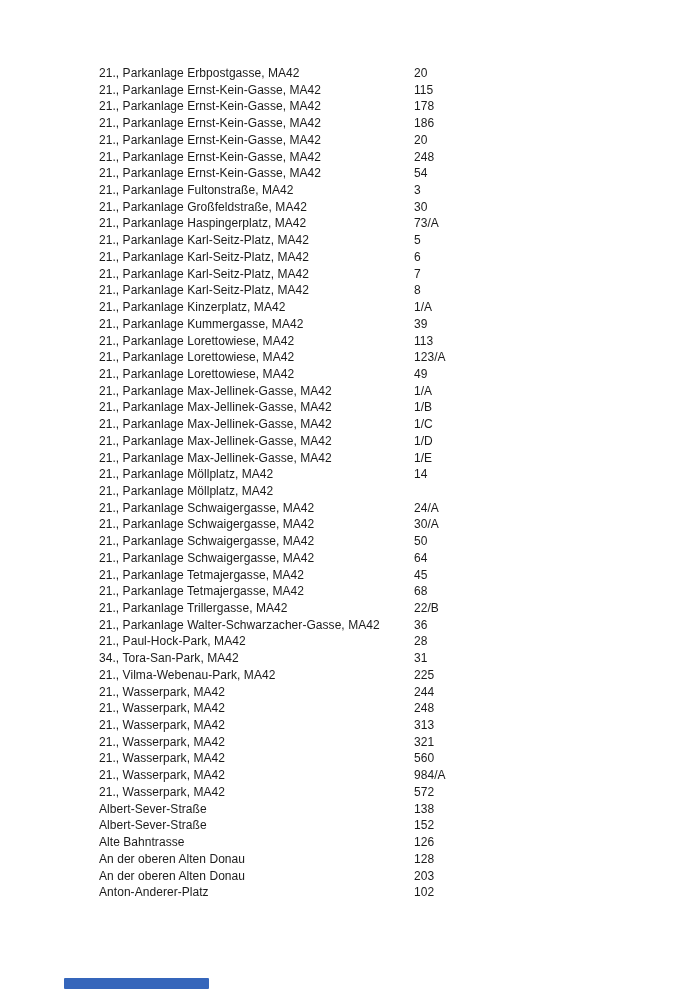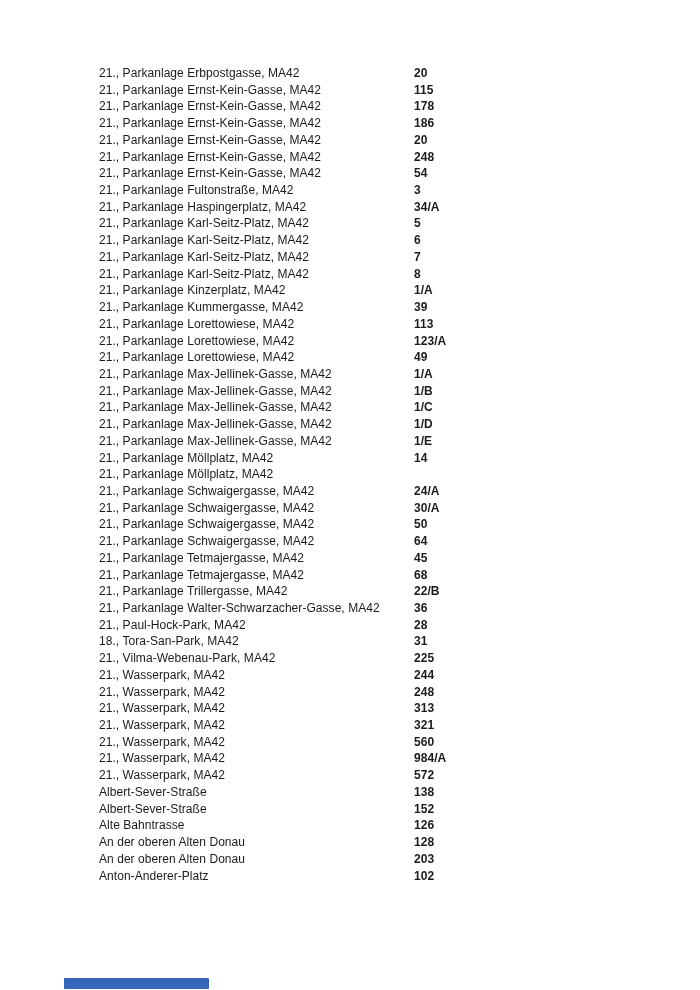--- a/index.html
+++ b/index.html
@@ -34,21 +34,20 @@
     display: flex;
     white-space: nowrap;
   }
   .row .name {
     width: 315px;
     flex: 0 0 315px;
     overflow: visible;
   }
   .row .val {
     flex: 1 1 auto;
-    font-weight: bold;
   }
   .link-bar {
     position: absolute;
     left: 64px;
     top: 978px;
     width: 145px;
     height: 11px;
     border-radius: 1px;
     
   }
@@ -84,22 +83,26 @@
       </div>
       <div class="row">
         <span class="name">21., Parkanlage Ernst-Kein-Gasse, MA42</span>
         <span class="val">54</span>
       </div>
       <div class="row">
         <span class="name">21., Parkanlage Fultonstraße, MA42</span>
         <span class="val">3</span>
       </div>
       <div class="row">
+        <span class="name">21., Parkanlage Großfeldstraße, MA42</span>
+        <span class="val">30</span>
+      </div>
+      <div class="row">
         <span class="name">21., Parkanlage Haspingerplatz, MA42</span>
-        <span class="val">34/A</span>
+        <span class="val">73/A</span>
       </div>
       <div class="row">
         <span class="name">21., Parkanlage Karl-Seitz-Platz, MA42</span>
         <span class="val">5</span>
       </div>
       <div class="row">
         <span class="name">21., Parkanlage Karl-Seitz-Platz, MA42</span>
         <span class="val">6</span>
       </div>
       <div class="row">
@@ -187,21 +190,21 @@
       </div>
       <div class="row">
         <span class="name">21., Parkanlage Walter-Schwarzacher-Gasse, MA42</span>
         <span class="val">36</span>
       </div>
       <div class="row">
         <span class="name">21., Paul-Hock-Park, MA42</span>
         <span class="val">28</span>
       </div>
       <div class="row">
-        <span class="name">18., Tora-San-Park, MA42</span>
+        <span class="name">34., Tora-San-Park, MA42</span>
         <span class="val">31</span>
       </div>
       <div class="row">
         <span class="name">21., Vilma-Webenau-Park, MA42</span>
         <span class="val">225</span>
       </div>
       <div class="row">
         <span class="name">21., Wasserpark, MA42</span>
         <span class="val">244</span>
       </div>

